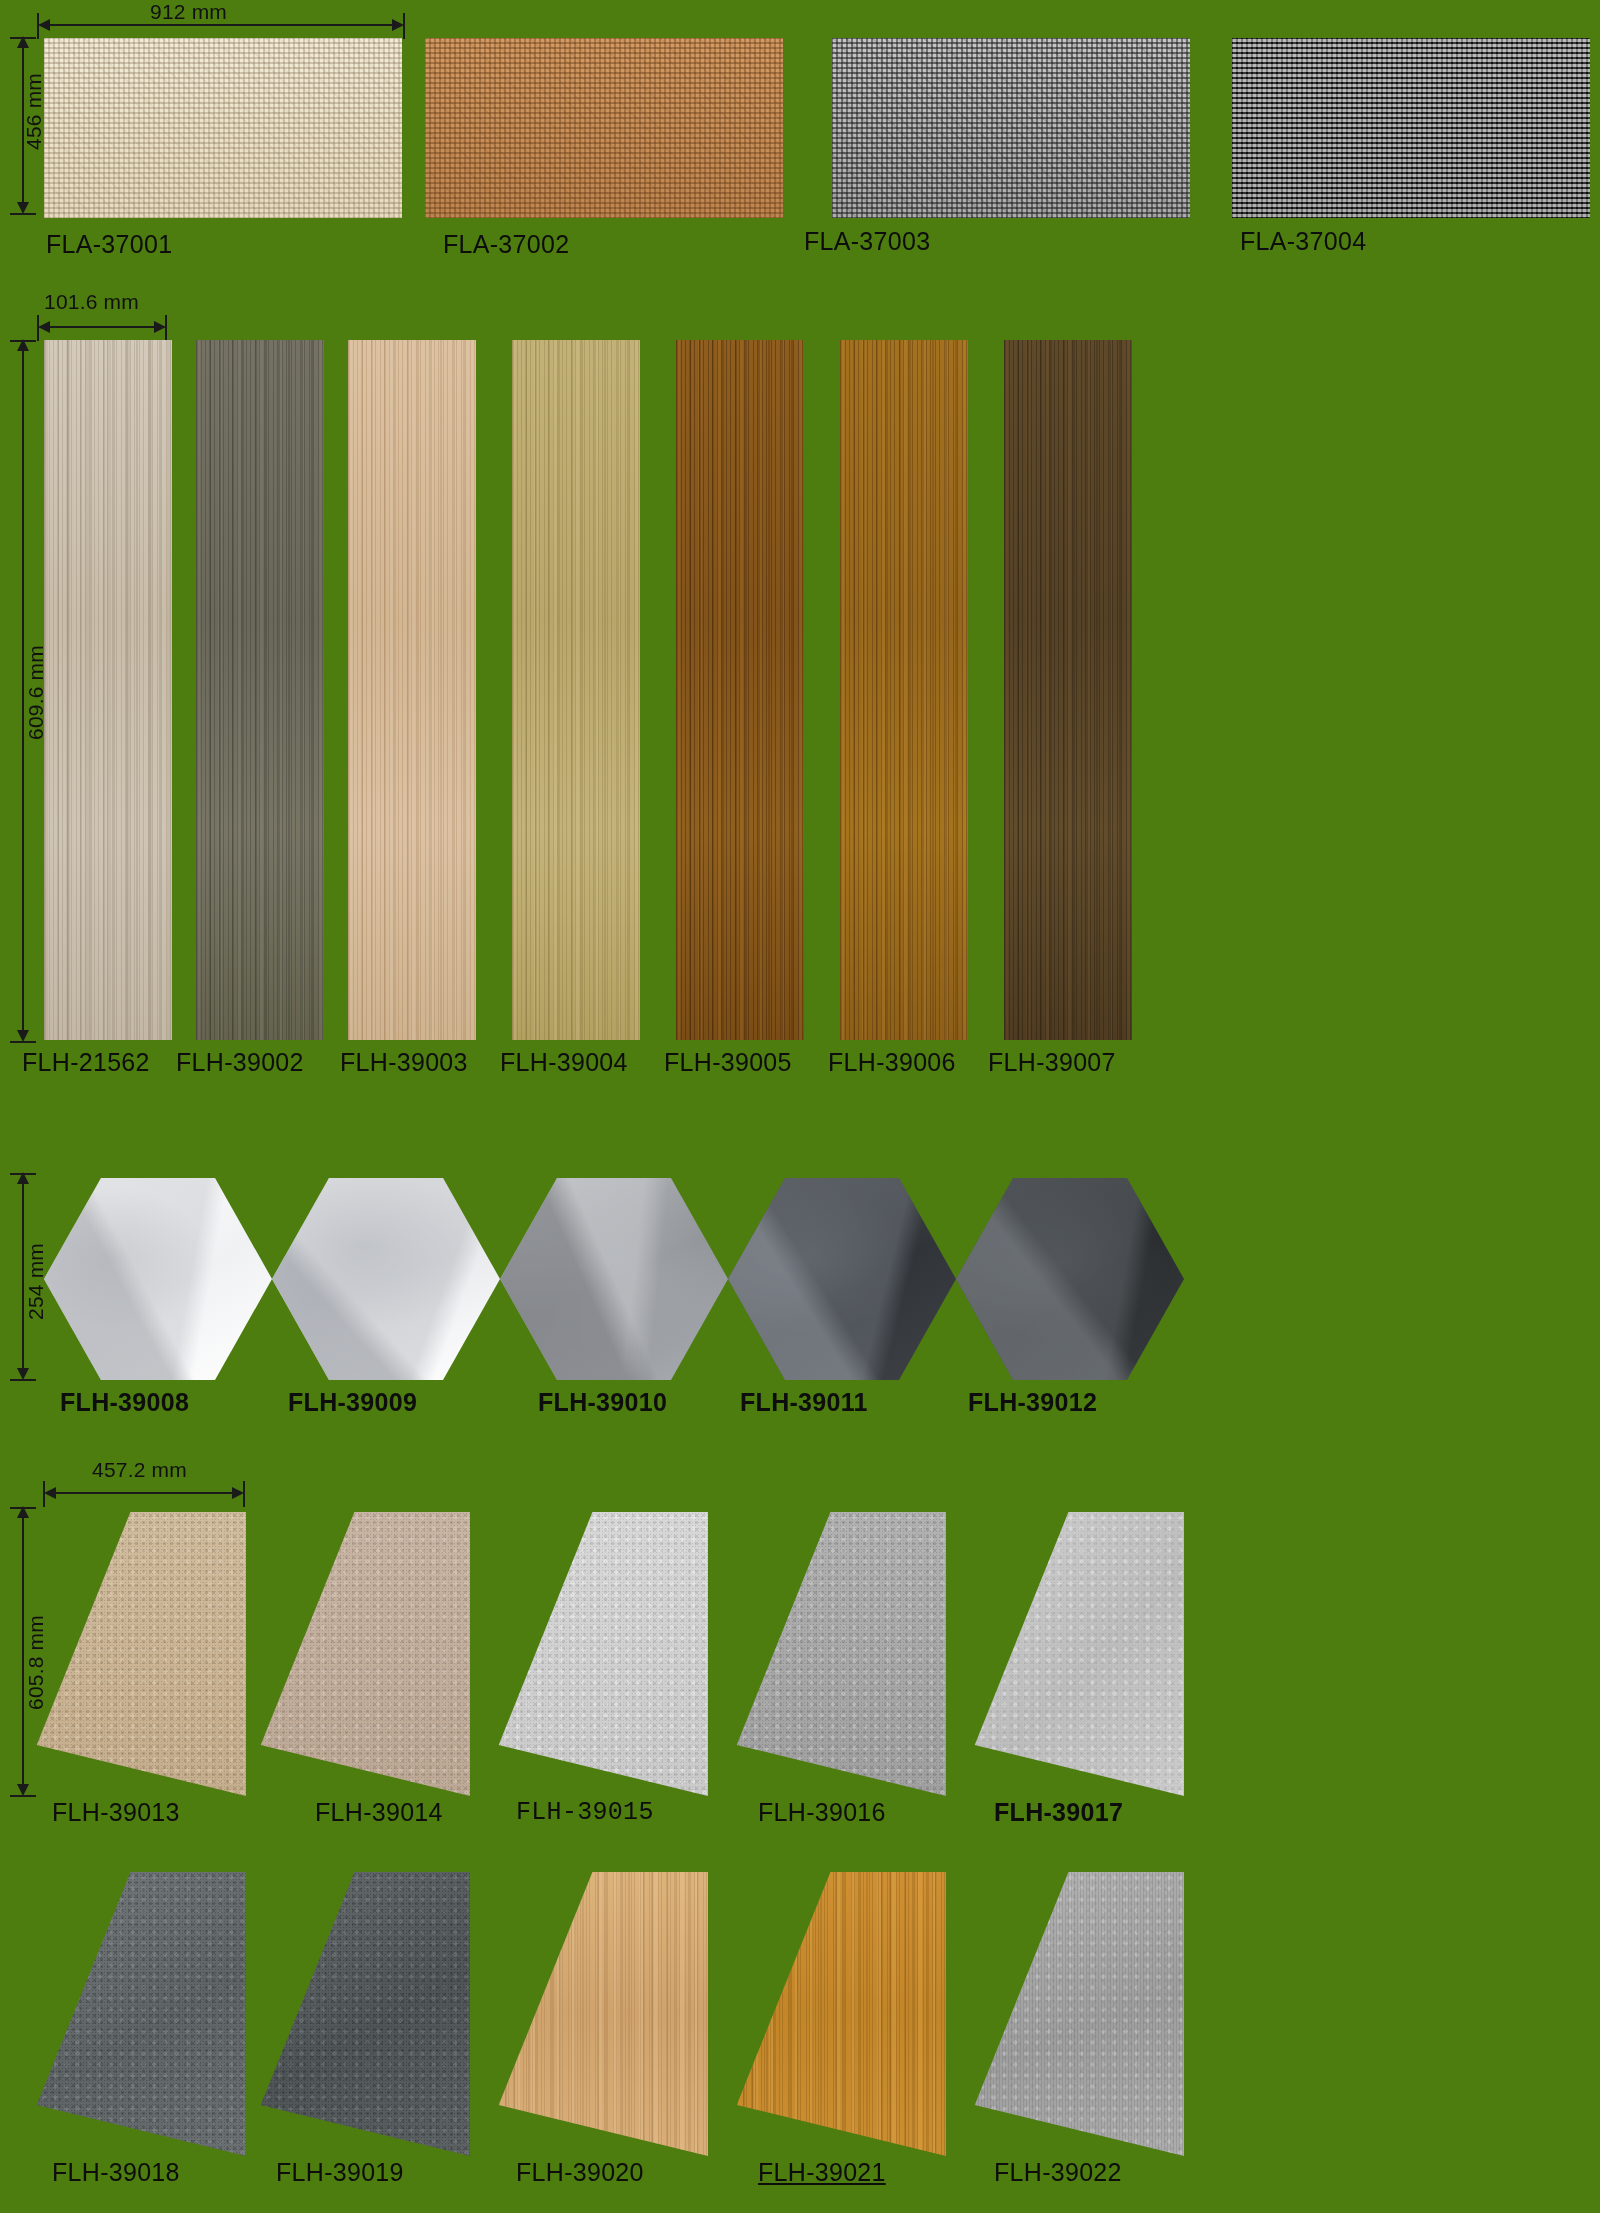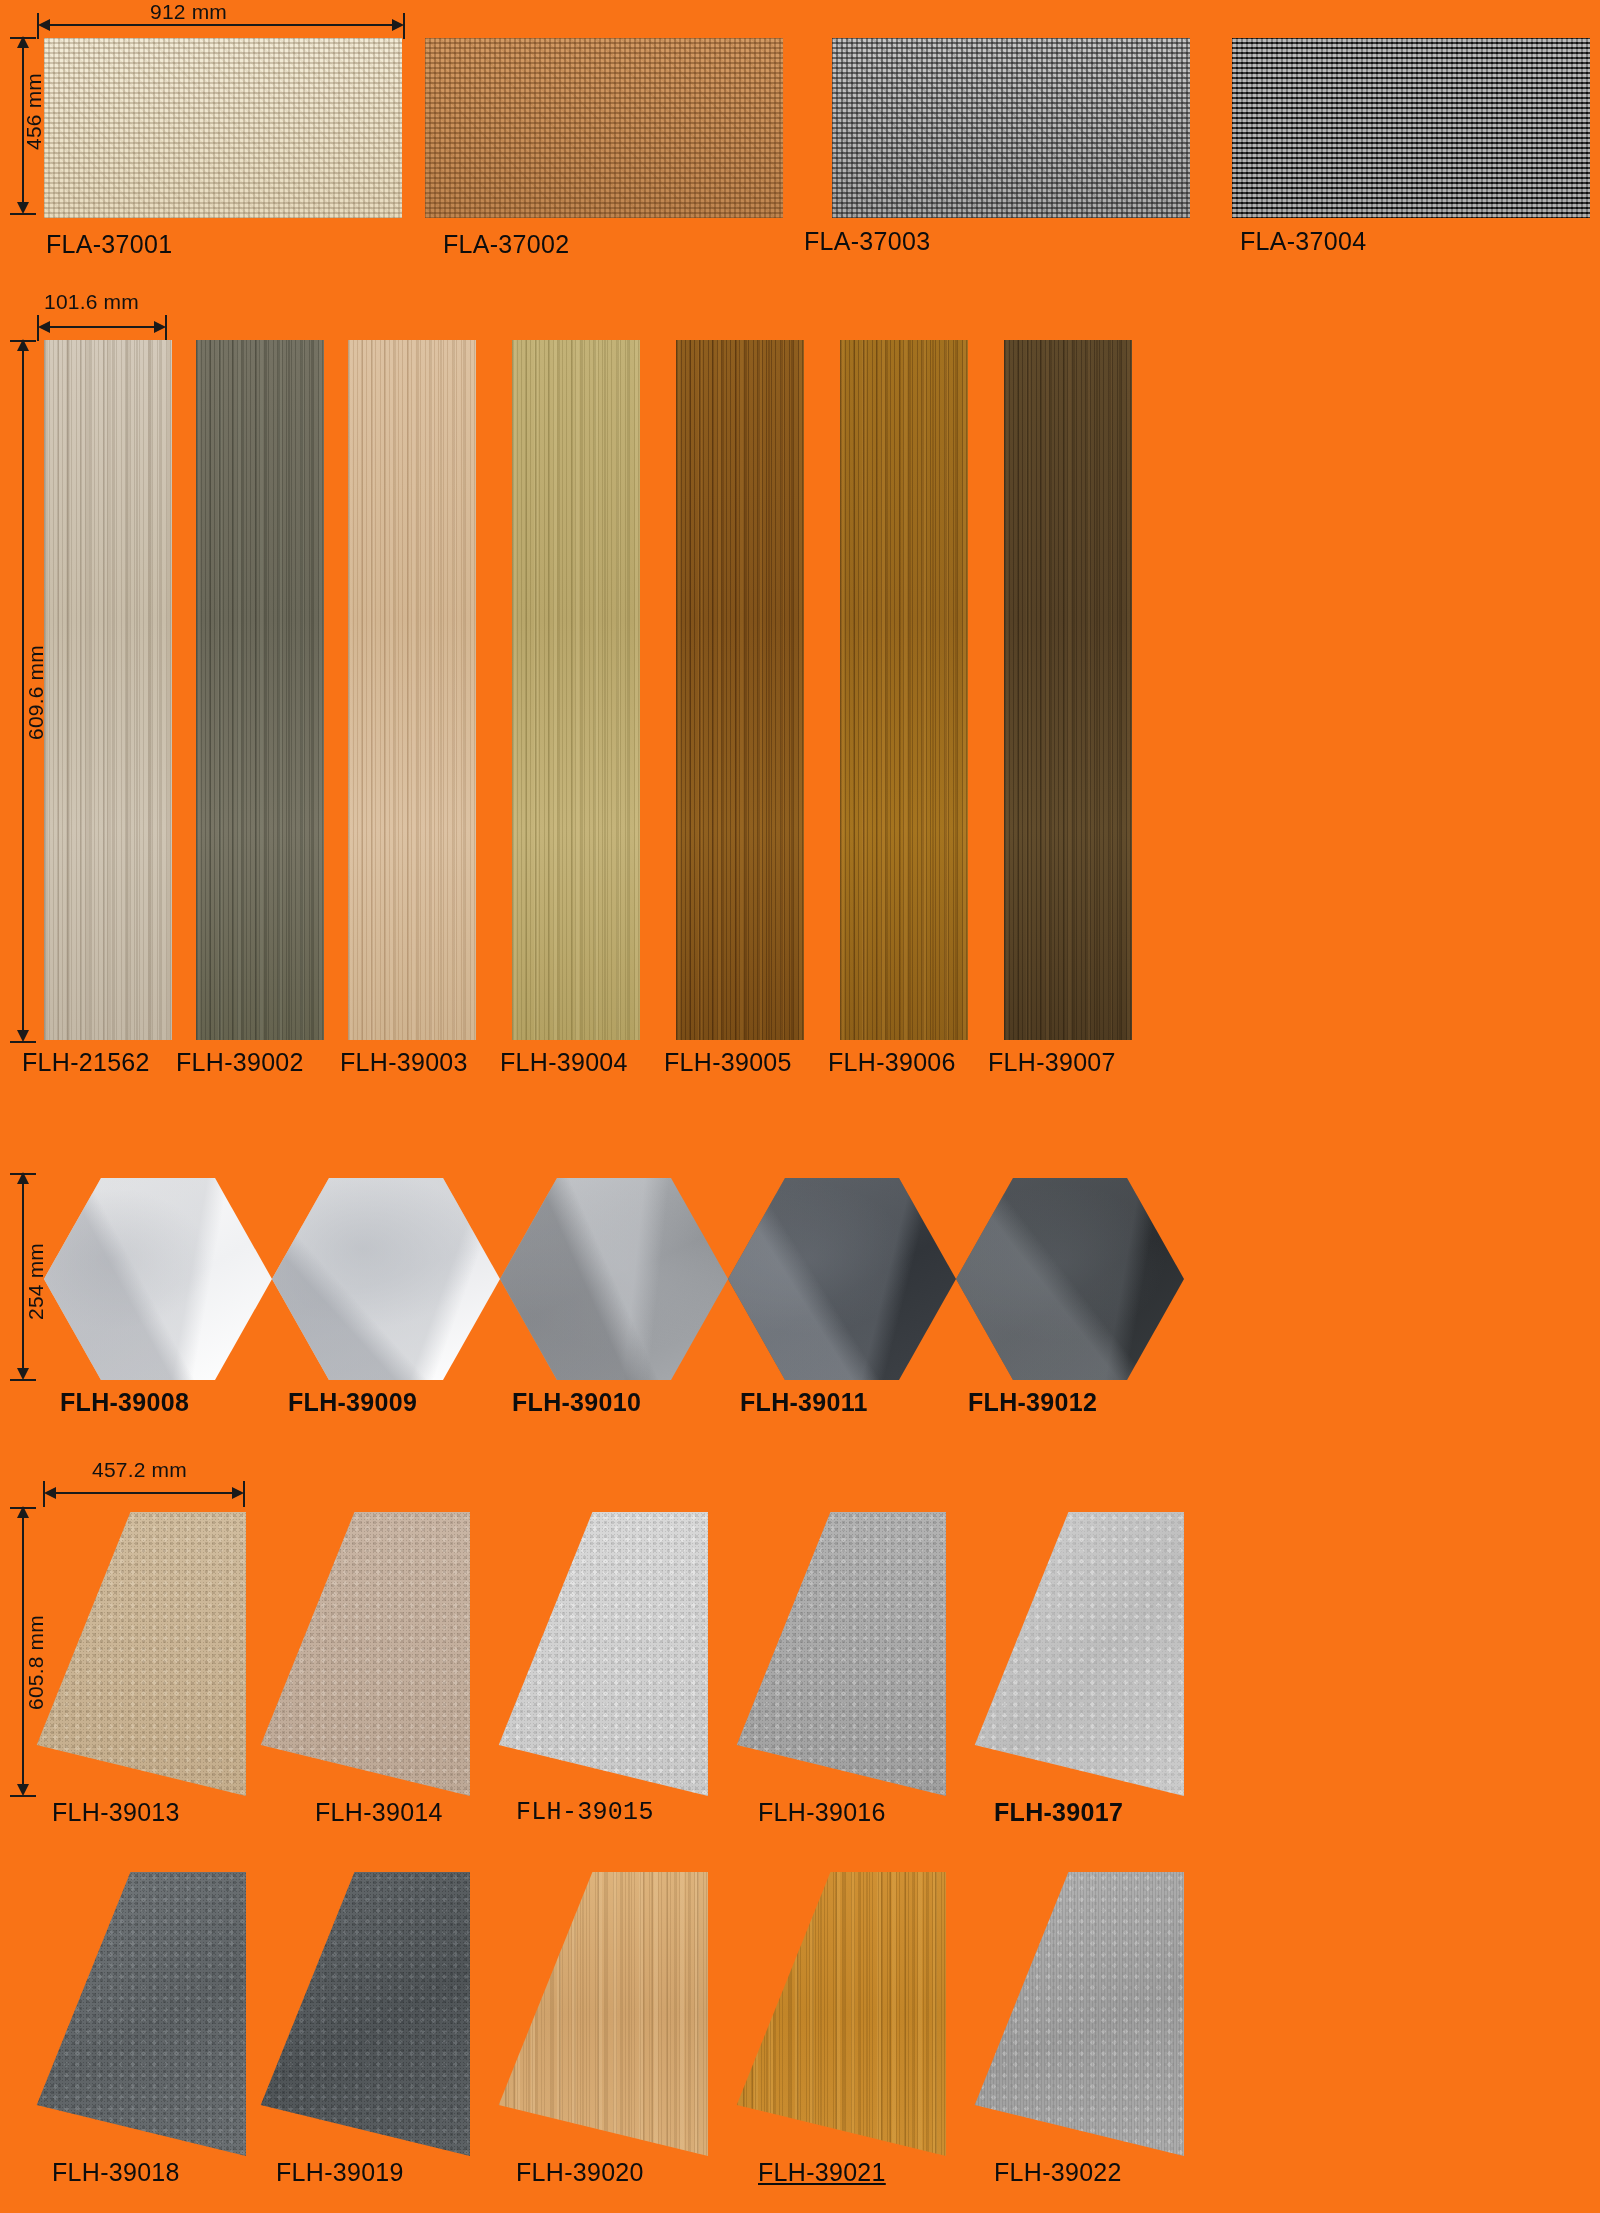--- a/index.html
+++ b/index.html
@@ -6,21 +6,21 @@
   * { box-sizing: border-box; }
   html, body {
     margin: 0; padding: 0;
     background: #ffffff;
     font-family: "Liberation Sans", sans-serif;
   }
   .page {
     position: relative;
     width: 1600px;
     height: 2213px;
-    background: #f97316;
+    background: #4d7c0f;
     overflow: hidden;
     padding-left: 36px;
   }
 
   
   .dim-h { position: absolute; height: 2px; background: #1a1a1a; }
   .dim-v { position: absolute; width: 2px; background: #1a1a1a; }
   .dim-label {
     position: absolute;
     font-size: 21px;
@@ -242,21 +242,21 @@
            linear-gradient(160deg, #fafafb, #e9eaed 50%, #ffffff);"></div>
     <div class="sw-label" style="left:288px; top:1388px; font-weight:bold;">FLH-39009</div>
 
     <div class="hex marble" style="left:500px; top:1178px; width:228px; height:202px;
          background-image:
            linear-gradient(118deg, rgba(70,73,78,0.45) 0%, rgba(70,73,78,0) 14%),
            linear-gradient(66deg, rgba(60,63,68,0.35) 40%, rgba(60,63,68,0) 50%),
            linear-gradient(96deg, rgba(210,212,216,0.45) 58%, rgba(210,212,216,0) 68%),
            radial-gradient(ellipse 65% 55% at 55% 45%, rgba(180,183,188,0.45), rgba(120,123,128,0) 75%),
            linear-gradient(155deg, #b9bcc0, #8f9296 50%, #a8abaf);"></div>
-    <div class="sw-label" style="left:512px; top:1388px; font-weight:bold;">FLH-39010</div>
+    <div class="sw-label" style="left:538px; top:1388px; font-weight:bold;">FLH-39010</div>
 
     <div class="hex marble" style="left:728px; top:1178px; width:228px; height:202px;
          background-image:
            linear-gradient(128deg, rgba(200,205,212,0.50) 0%, rgba(200,205,212,0) 10%),
            linear-gradient(58deg, rgba(175,180,188,0.35) 35%, rgba(175,180,188,0) 43%),
            linear-gradient(104deg, rgba(150,156,164,0.30) 66%, rgba(150,156,164,0) 74%),
            radial-gradient(ellipse 60% 50% at 35% 40%, rgba(90,95,102,0.5), rgba(40,44,48,0) 75%),
            linear-gradient(150deg, #474b50, #31353a 55%, #3e4247);"></div>
     <div class="sw-label" style="left:740px; top:1388px; font-weight:bold;">FLH-39011</div>
 

